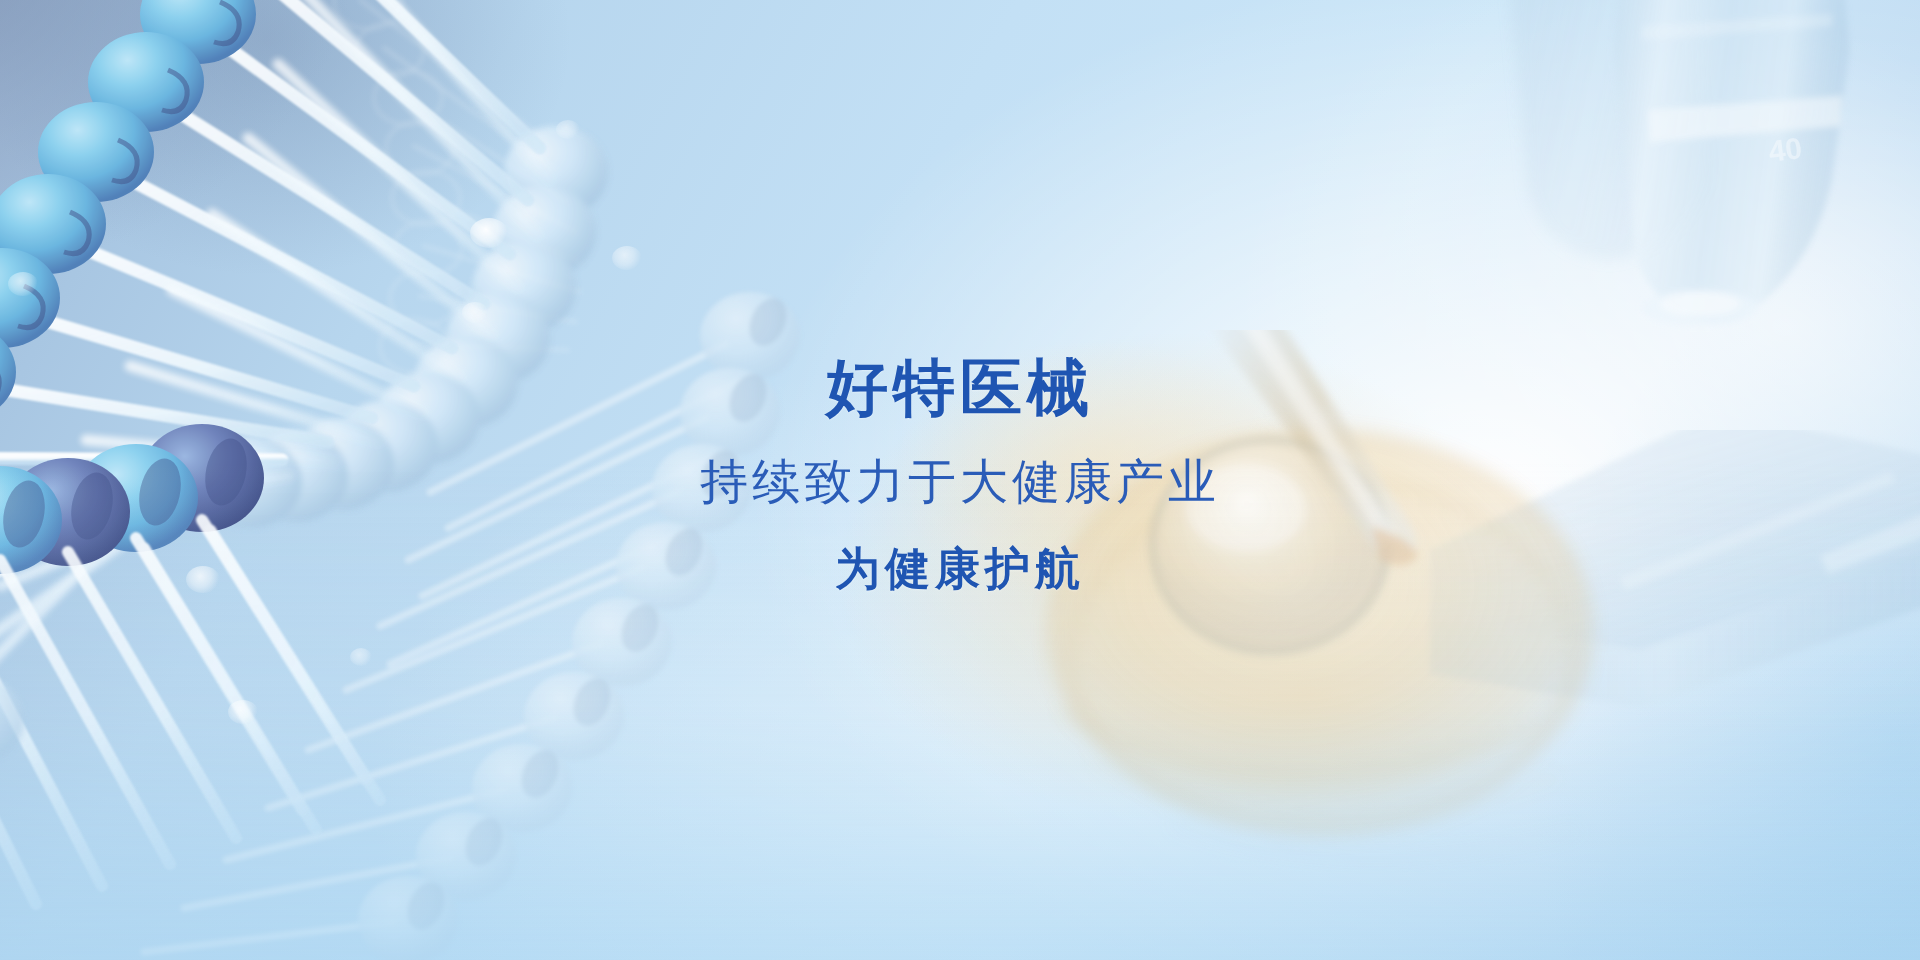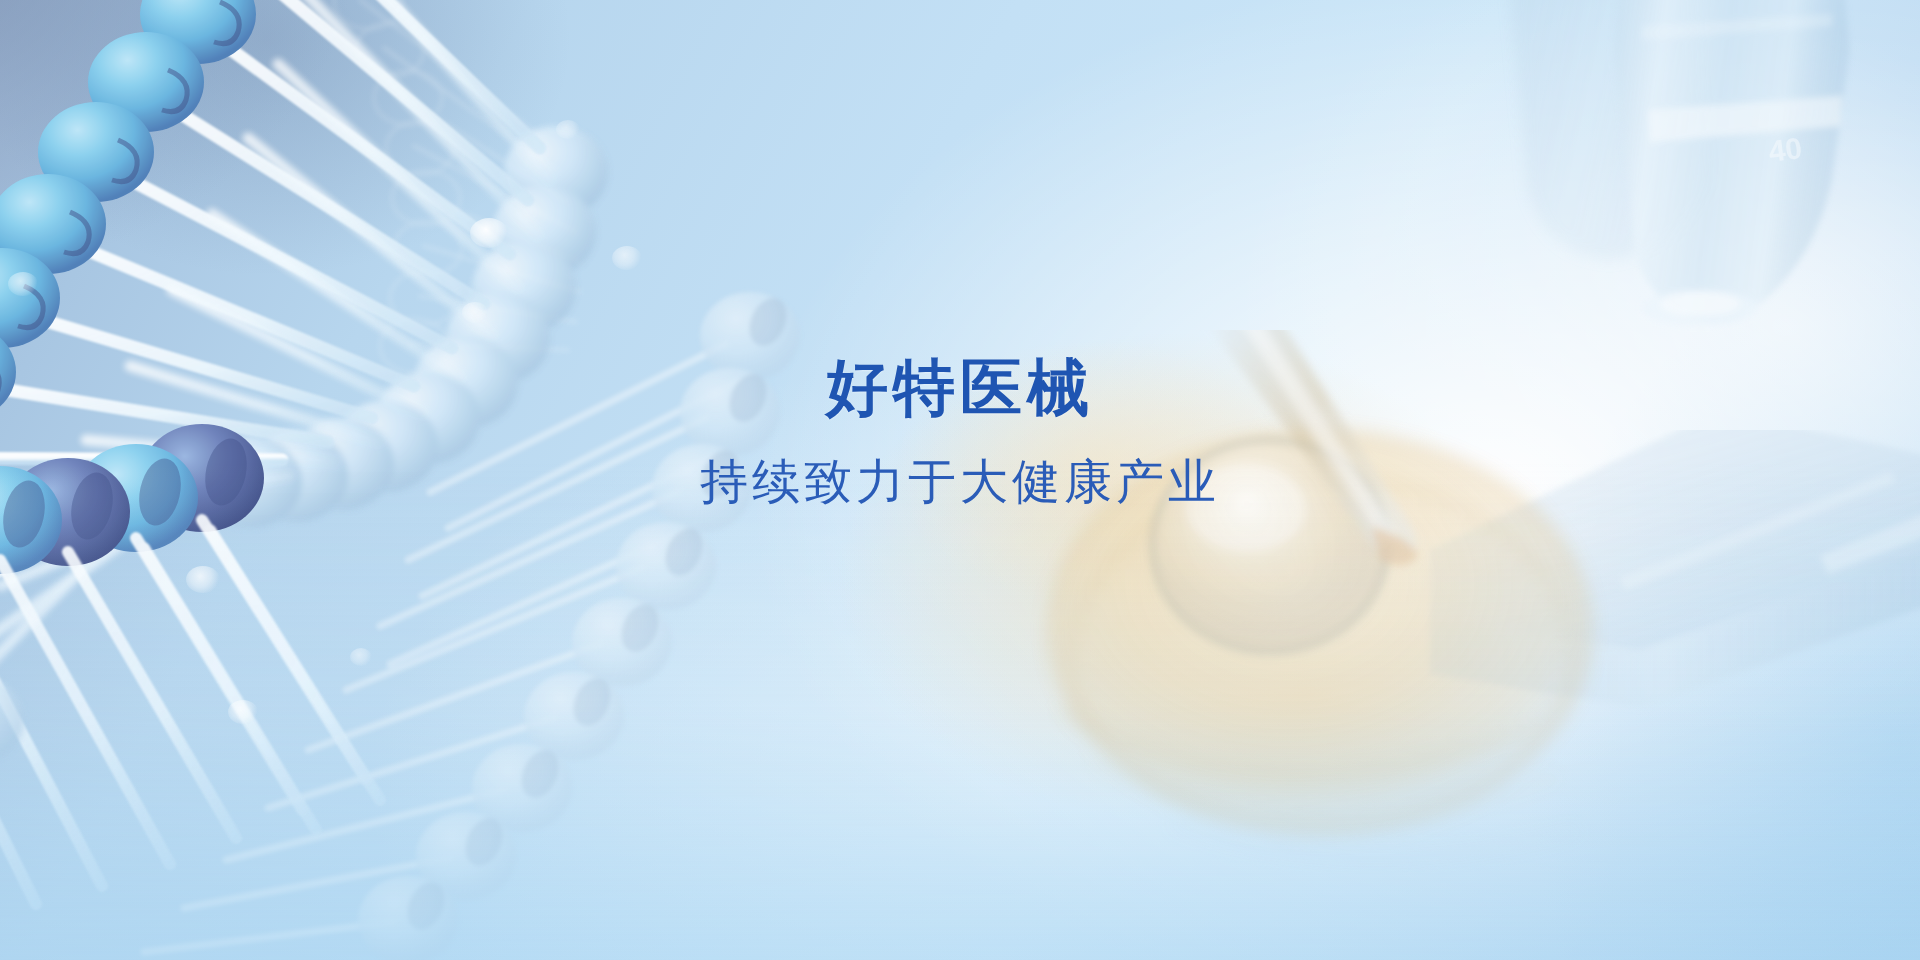--- a/index.html
+++ b/index.html
@@ -454,15 +454,16 @@
   <div class="bokeh" style="left:462px; top:302px; width:26px; height:21px; opacity:.55;"></div>
   <div class="bokeh" style="left:186px; top:566px; width:34px; height:27px; opacity:.78;"></div>
   <div class="bokeh" style="left:228px; top:700px; width:30px; height:24px; opacity:.70;"></div>
   <div class="bokeh" style="left:8px;   top:272px; width:30px; height:24px; opacity:.66;"></div>
   <div class="bokeh" style="left:350px; top:648px; width:22px; height:18px; opacity:.50;"></div>
   <div class="bokeh" style="left:556px; top:120px; width:24px; height:19px; opacity:.45;"></div>
 
   <div id="text-block">
     <div id="headline">好特医械</div>
     <div id="subline">持续致力于大健康产业</div>
+    <div id="tagline">为健康护航</div>
   </div>
 
 </div>
 
 </body></html>

